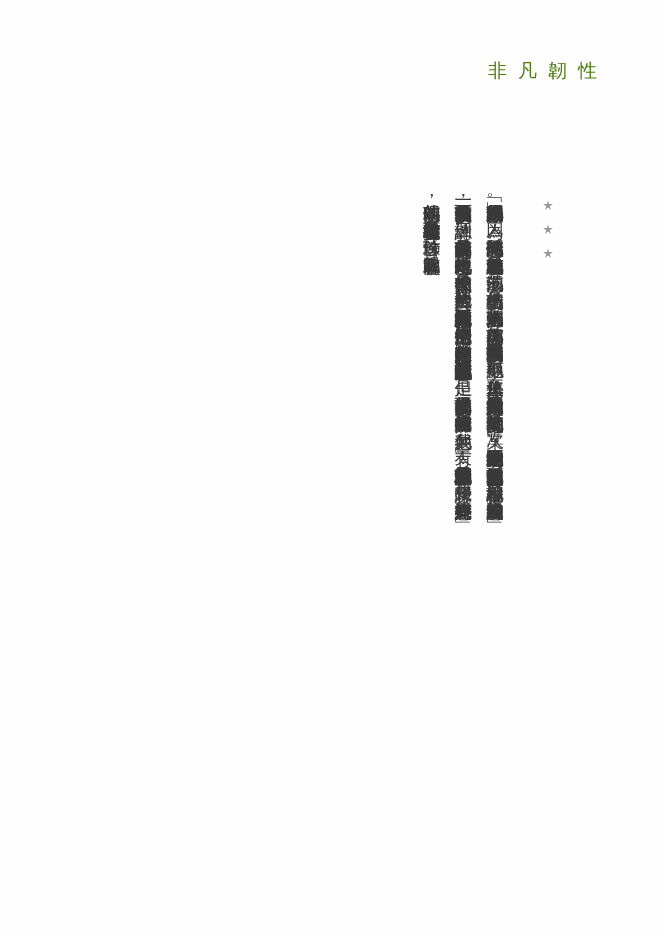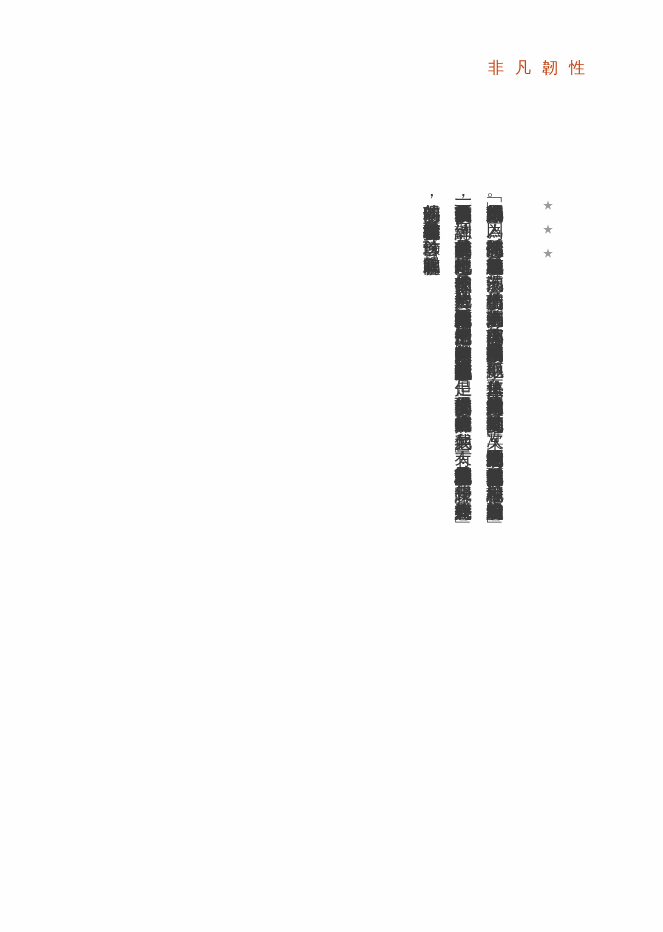--- a/index.html
+++ b/index.html
@@ -14,23 +14,23 @@
     margin: 0 auto;
     background: #fefefe;
     overflow: hidden;
     font-family: "Liberation Serif", "DejaVu Serif", serif;
   }
   .running-header {
     position: absolute;
     top: 58px;
     left: 488px;
     font-family: "Liberation Sans", "DejaVu Sans", sans-serif;
-    font-size: 16px;
+    font-size: 19px;
     letter-spacing: 11px;
-    color: #c2410c;
+    color: #4d7c0f;
     white-space: nowrap;
   }
   .page-body {
     position: absolute;
     top: 156px;
     left: 100px;
     width: 456px;
     height: 688px;
     writing-mode: vertical-rl;
     -webkit-writing-mode: vertical-rl;

